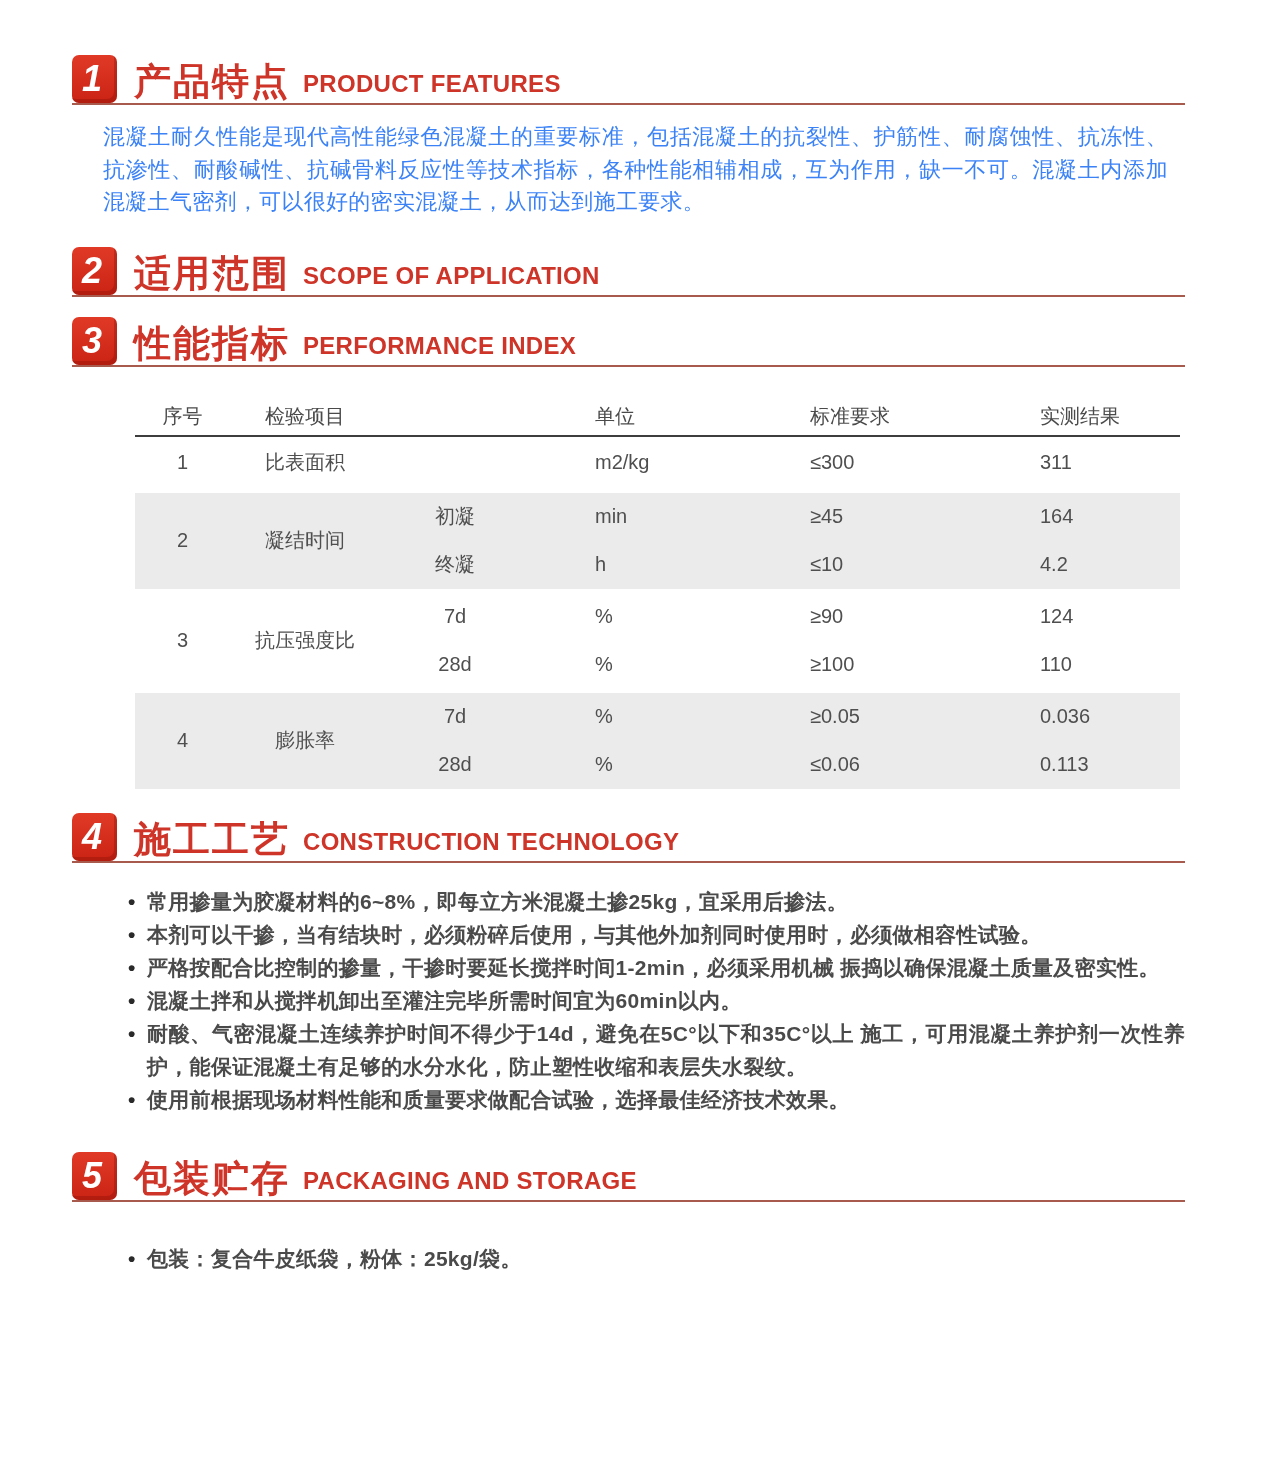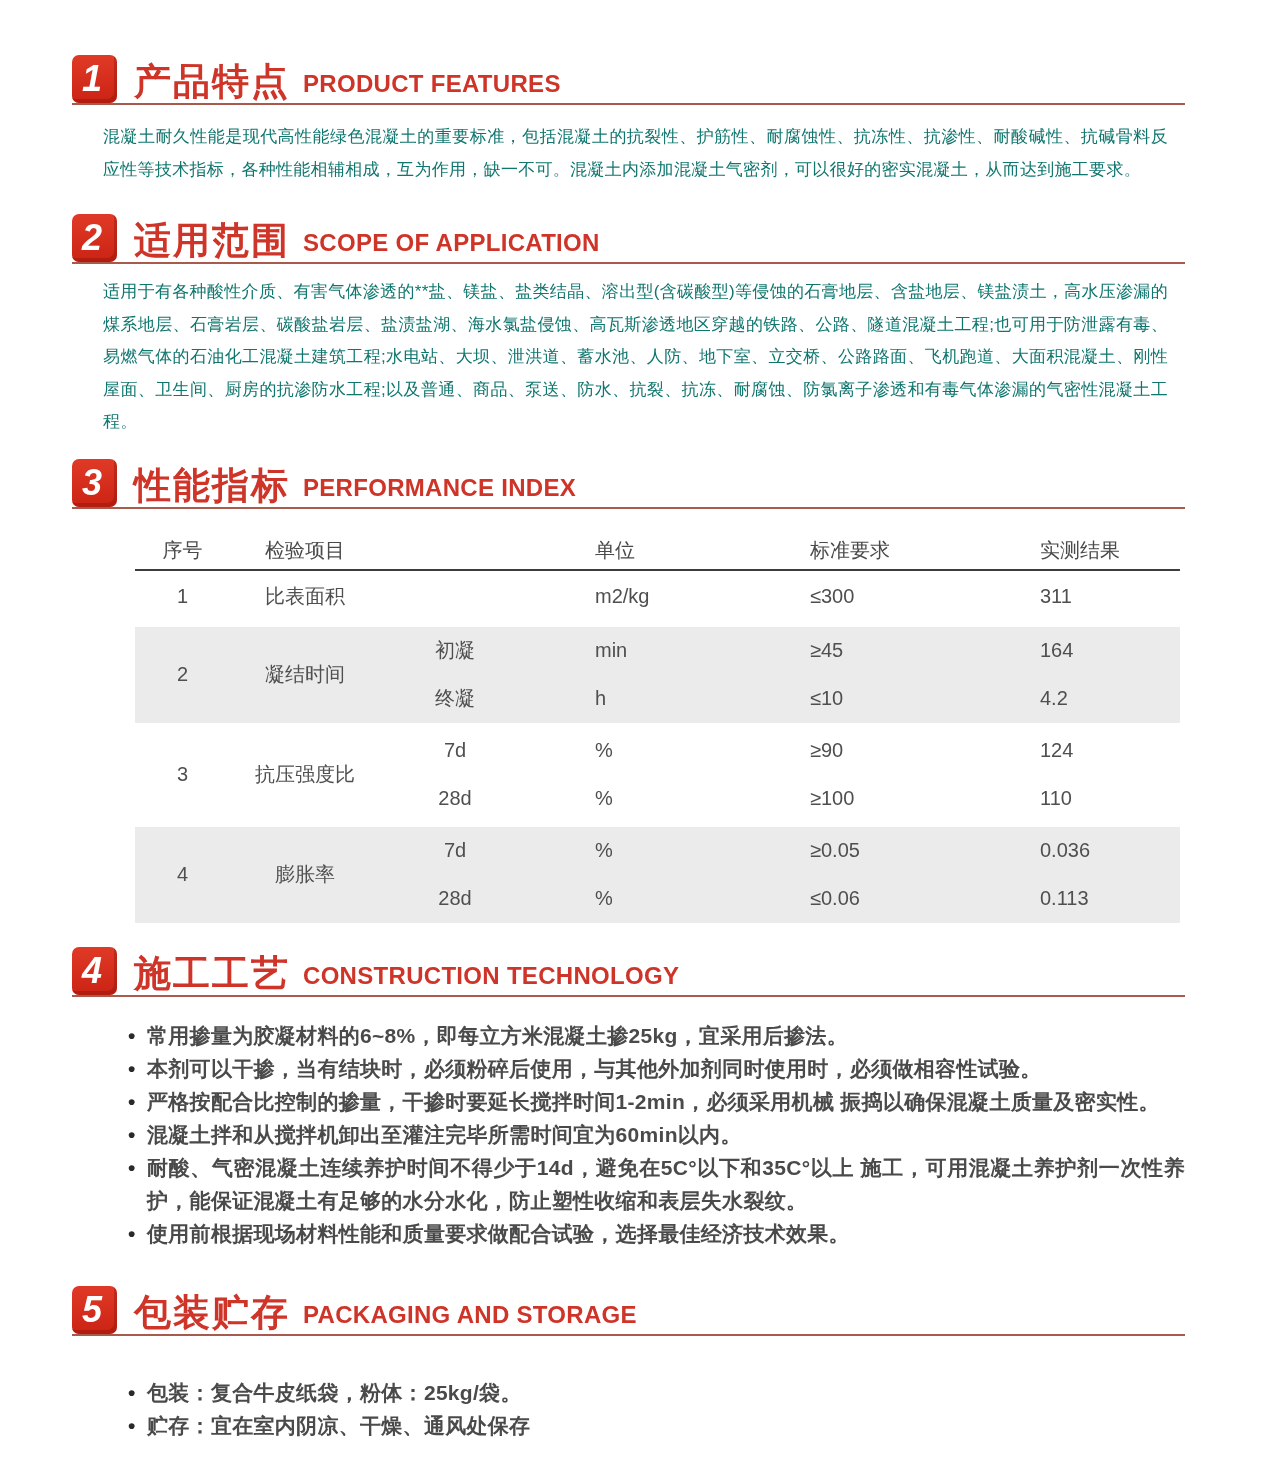--- a/index.html
+++ b/index.html
@@ -31,27 +31,27 @@
     letter-spacing:2px; line-height:1; padding-bottom:3px; white-space:nowrap;
   }
   .sec-sub {
     margin-left:13px; font-size:24px; font-weight:bold; color:#ce3428;
     padding-bottom:5px; letter-spacing:.3px; white-space:nowrap;
   }
 
   
   .para {
     margin:16px 112px 0 103px;
-    font-size:17px; line-height:32.5px; text-align:justify;
-    color:#0f766e; letter-spacing:.3px;
+    font-size:22px; line-height:32.5px; text-align:justify;
+    color:#3b82f6; letter-spacing:.3px;
   }
   .para.mt12 { margin-top:12px; }
 
   
-  .ptable { margin:24px 0 0 135px; width:1045px; font-size:20px; color:#4f4f4f; }
+  .ptable { margin:32px 0 0 135px; width:1045px; font-size:20px; color:#4f4f4f; }
   .t-grid {
     display:grid;
     grid-template-columns:95px 150px 150px 215px 230px 1fr;
     align-items:center;
   }
   .t-head { height:38px; border-bottom:2px solid #3d3d3d; font-size:20px; color:#4a4a4a; }
   .h-unit { grid-column:4; }
   .h-std  { grid-column:5; }
   .h-res  { grid-column:6; }
   .t-row1 { height:52px; background:#ffffff; }
@@ -85,21 +85,20 @@
     <h2 class="sec-title">产品特点</h2>
     <span class="sec-sub">PRODUCT FEATURES</span>
   </header>
   <p class="para">混凝土耐久性能是现代高性能绿色混凝土的重要标准，包括混凝土的抗裂性、护筋性、耐腐蚀性、抗冻性、抗渗性、耐酸碱性、抗碱骨料反应性等技术指标，各种性能相辅相成，互为作用，缺一不可。混凝土内添加混凝土气密剂，可以很好的密实混凝土，从而达到施工要求。</p>
 
   <header class="sec-header mt-s2">
     <div class="num-box">2</div>
     <h2 class="sec-title">适用范围</h2>
     <span class="sec-sub">SCOPE OF APPLICATION</span>
   </header>
-  <p class="para mt12">适用于有各种酸性介质、有害气体渗透的**盐、镁盐、盐类结晶、溶出型(含碳酸型)等侵蚀的石膏地层、含盐地层、镁盐渍土，高水压渗漏的煤系地层、石膏岩层、碳酸盐岩层、盐渍盐湖、海水氯盐侵蚀、高瓦斯渗透地区穿越的铁路、公路、隧道混凝土工程;也可用于防泄露有毒、易燃气体的石油化工混凝土建筑工程;水电站、大坝、泄洪道、蓄水池、人防、地下室、立交桥、公路路面、飞机跑道、大面积混凝土、刚性屋面、卫生间、厨房的抗渗防水工程;以及普通、商品、泵送、防水、抗裂、抗冻、耐腐蚀、防氯离子渗透和有毒气体渗漏的气密性混凝土工程。</p>
 
   <header class="sec-header mt-s3">
     <div class="num-box">3</div>
     <h2 class="sec-title">性能指标</h2>
     <span class="sec-sub">PERFORMANCE INDEX</span>
   </header>
 
   <div class="ptable">
     <div class="t-grid t-head">
       <div class="c-center">序号</div>
@@ -172,16 +171,15 @@
     <li>使用前根据现场材料性能和质量要求做配合试验，选择最佳经济技术效果。</li>
   </ul>
 
   <header class="sec-header mt-s5">
     <div class="num-box">5</div>
     <h2 class="sec-title">包装贮存</h2>
     <span class="sec-sub">PACKAGING AND STORAGE</span>
   </header>
   <ul class="blist pack">
     <li>包装：复合牛皮纸袋，粉体：25kg/袋。</li>
-    <li>贮存：宜在室内阴凉、干燥、通风处保存</li>
   </ul>
 
 </div>
 
 </body></html>

